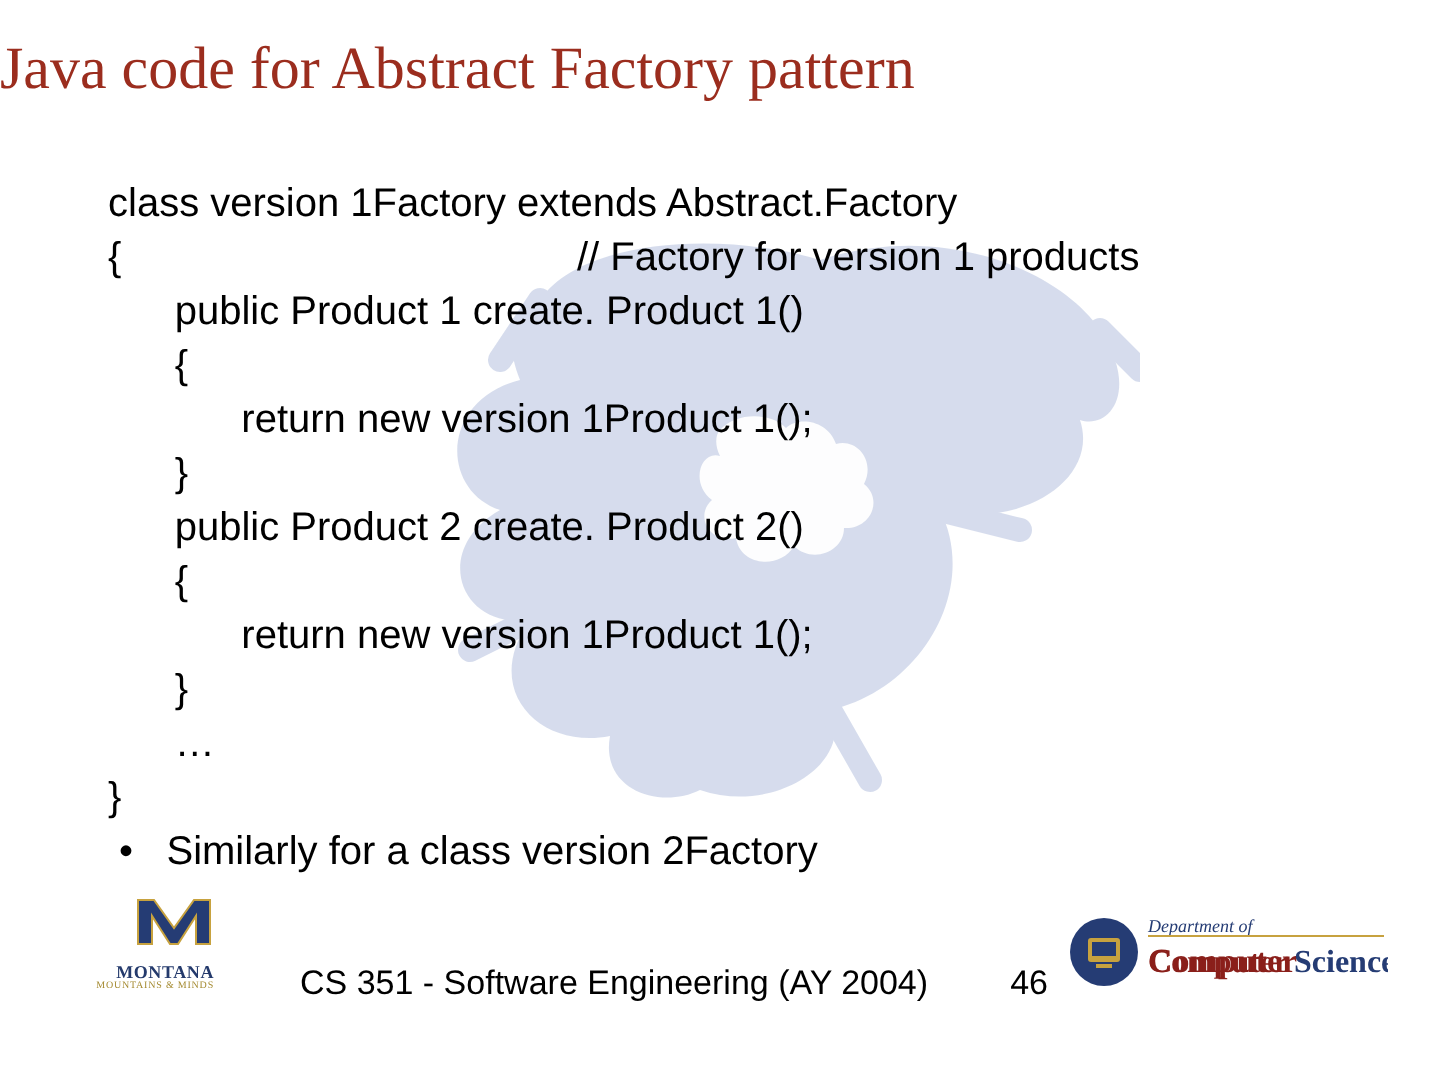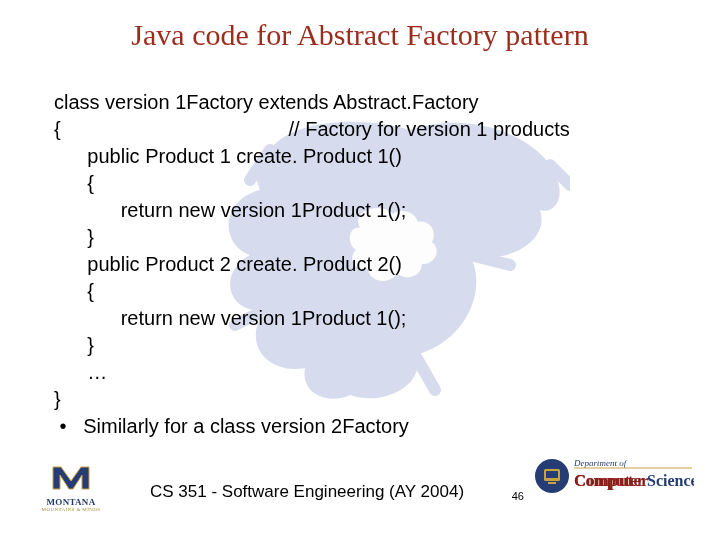--- a/index.html
+++ b/index.html
@@ -25,21 +25,20 @@
     width: 360px;
     height: 300px;
     opacity: 0.28;
     z-index: 0;
   }
   .title {
     position: absolute;
     top: 18px;
     left: 0;
     width: 720px;
-    text-align: center;
     font-family: "Comic Sans MS", "Chalkboard SE", cursive;
     font-size: 30px;
     color: #9b2d1e;
     font-weight: 400;
     z-index: 2;
   }
   .body {
     position: absolute;
     top: 85px;
     left: 50px;
@@ -59,23 +58,23 @@
     position: absolute;
     bottom: 20px;
     left: 0;
     width: 720px;
     height: 60px;
     z-index: 3;
   }
   .msu-logo {
     position: absolute;
     left: 35px;
-    bottom: 8px;
+    bottom: 24px;
     width: 72px;
-    text-align: center;
+    text-align: right;
   }
   .msu-m {
     width: 40px;
     height: 30px;
     margin: 0 auto;
   }
   .msu-txt {
     font-size: 9px;
     font-weight: bold;
     color: #243a6c;
@@ -94,21 +93,21 @@
     left: 150px;
     bottom: 18px;
     font-size: 17px;
     color: #000;
     font-family: Arial, sans-serif;
   }
   .pagenum {
     position: absolute;
     right: 196px;
     bottom: 18px;
-    font-size: 11px;
+    font-size: 17px;
     color: #000;
     font-family: Arial, sans-serif;
   }
   .cs-logo {
     position: absolute;
     right: 26px;
     bottom: 20px;
     width: 160px;
     height: 48px;
   }

